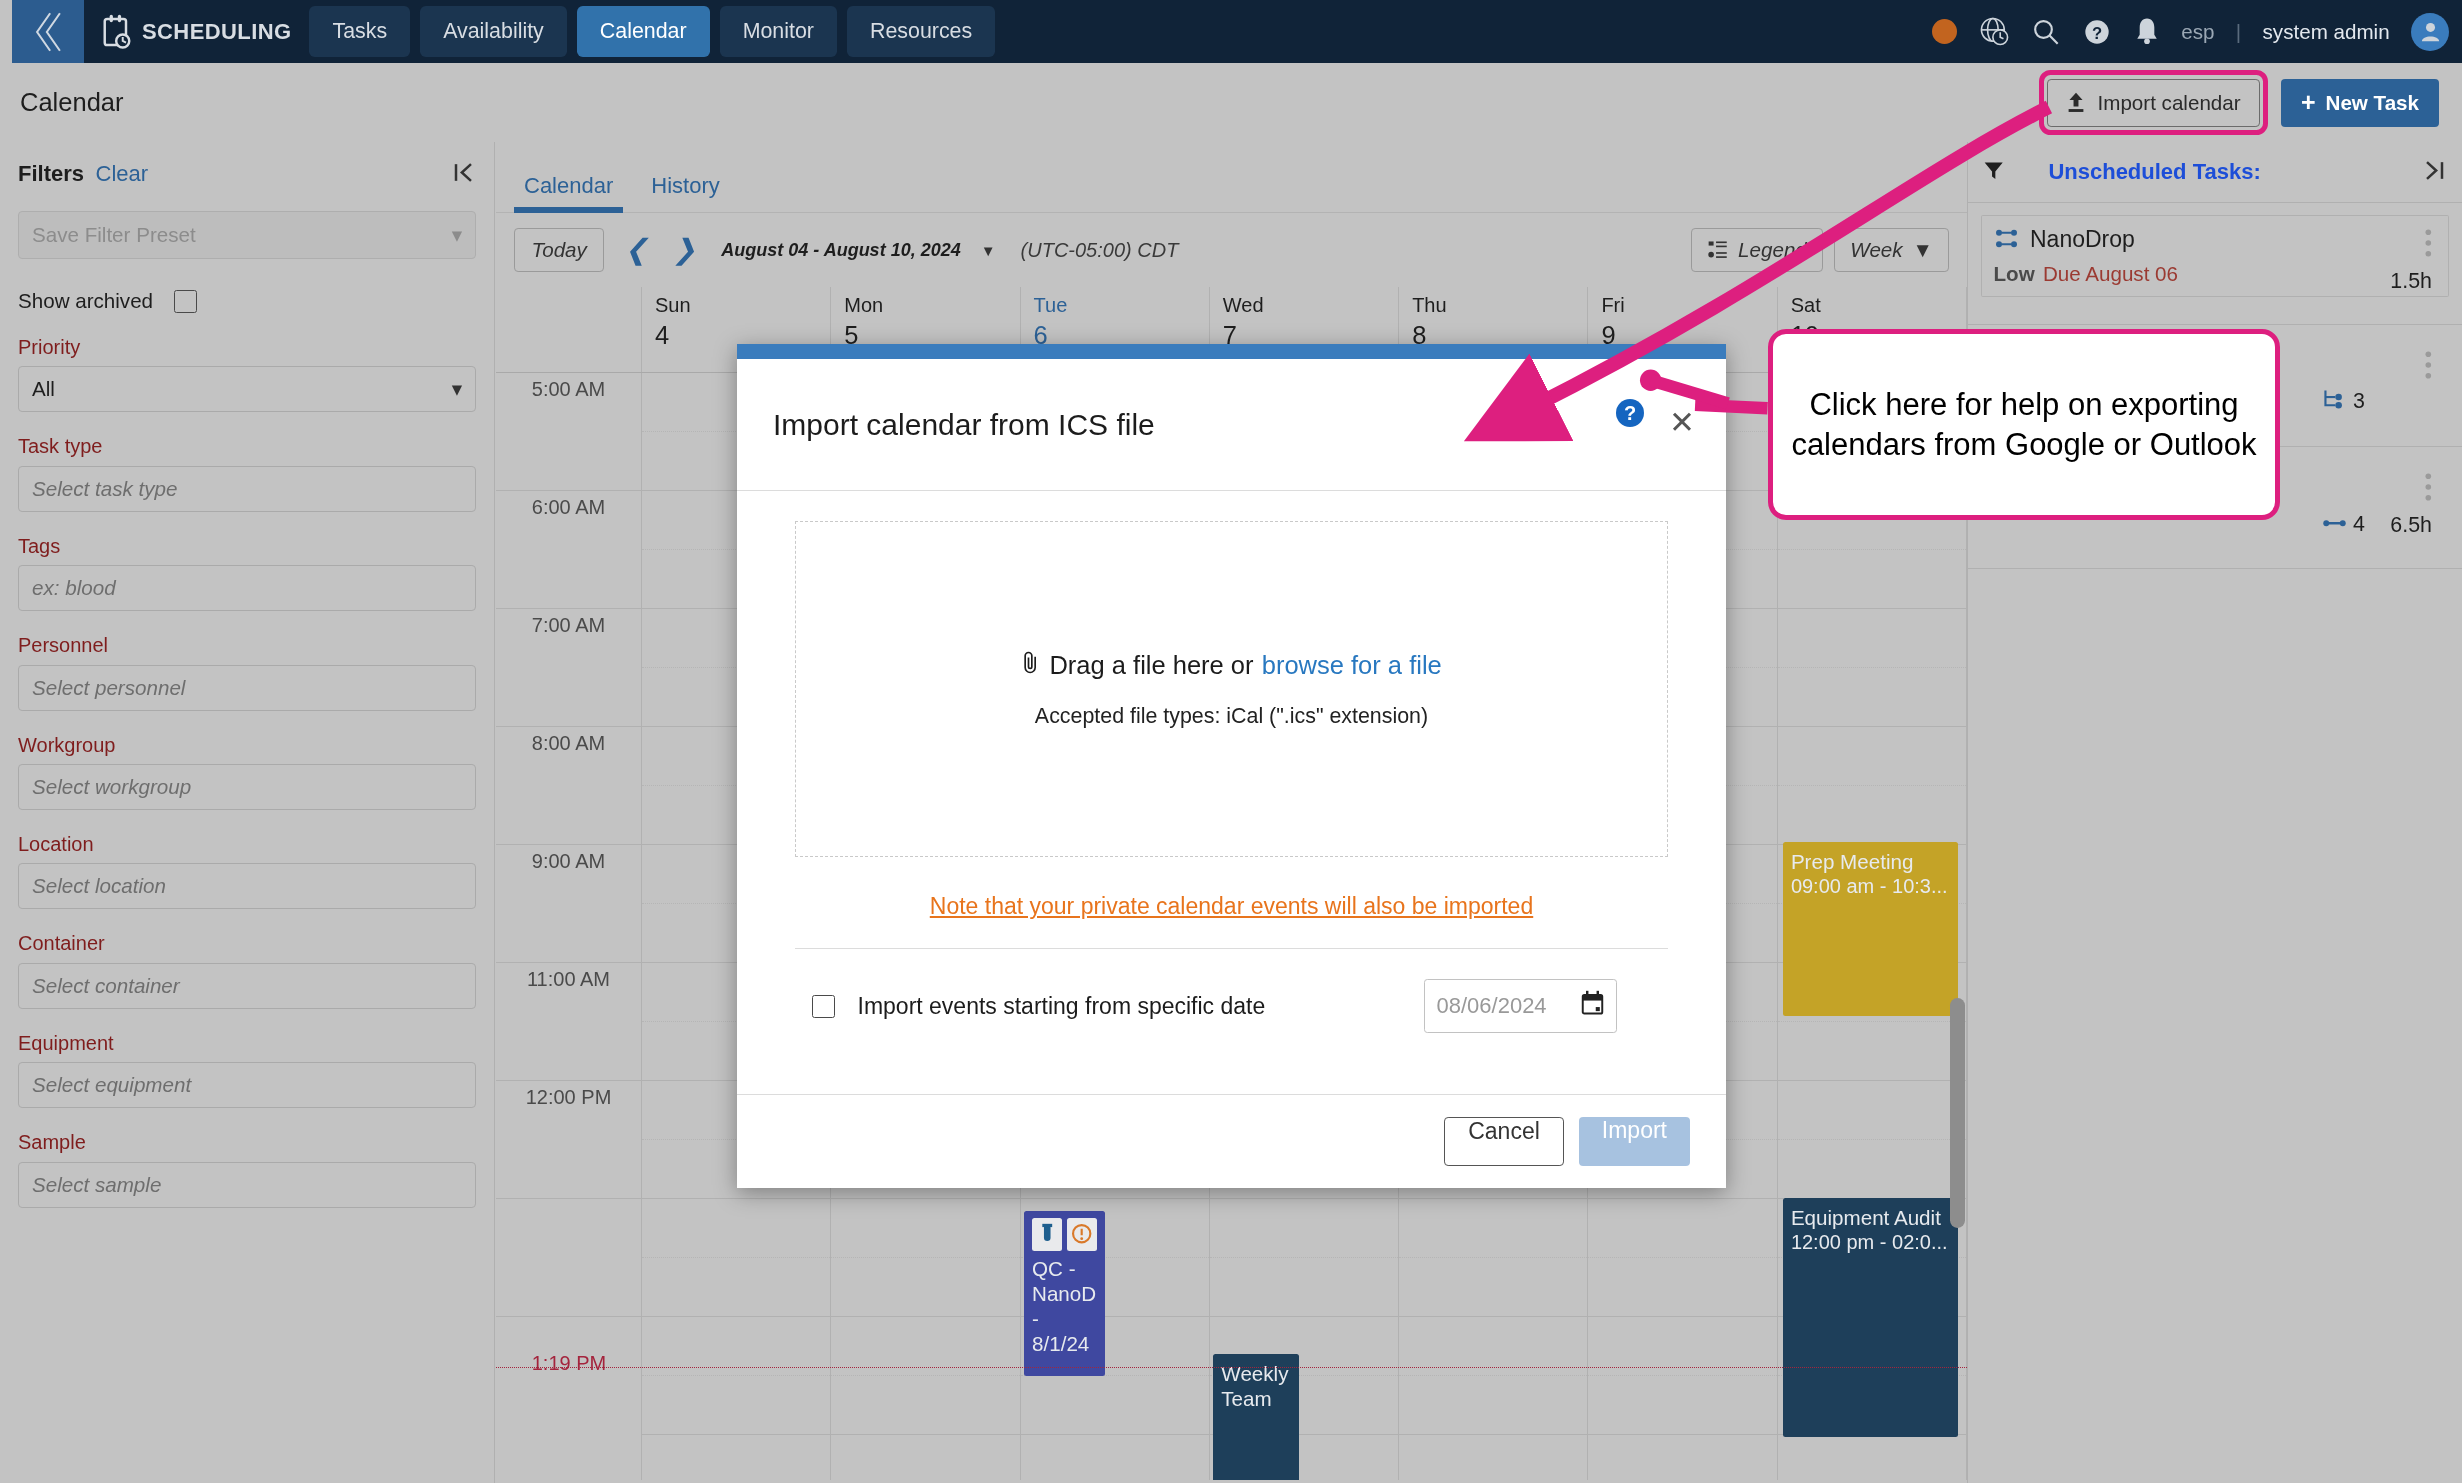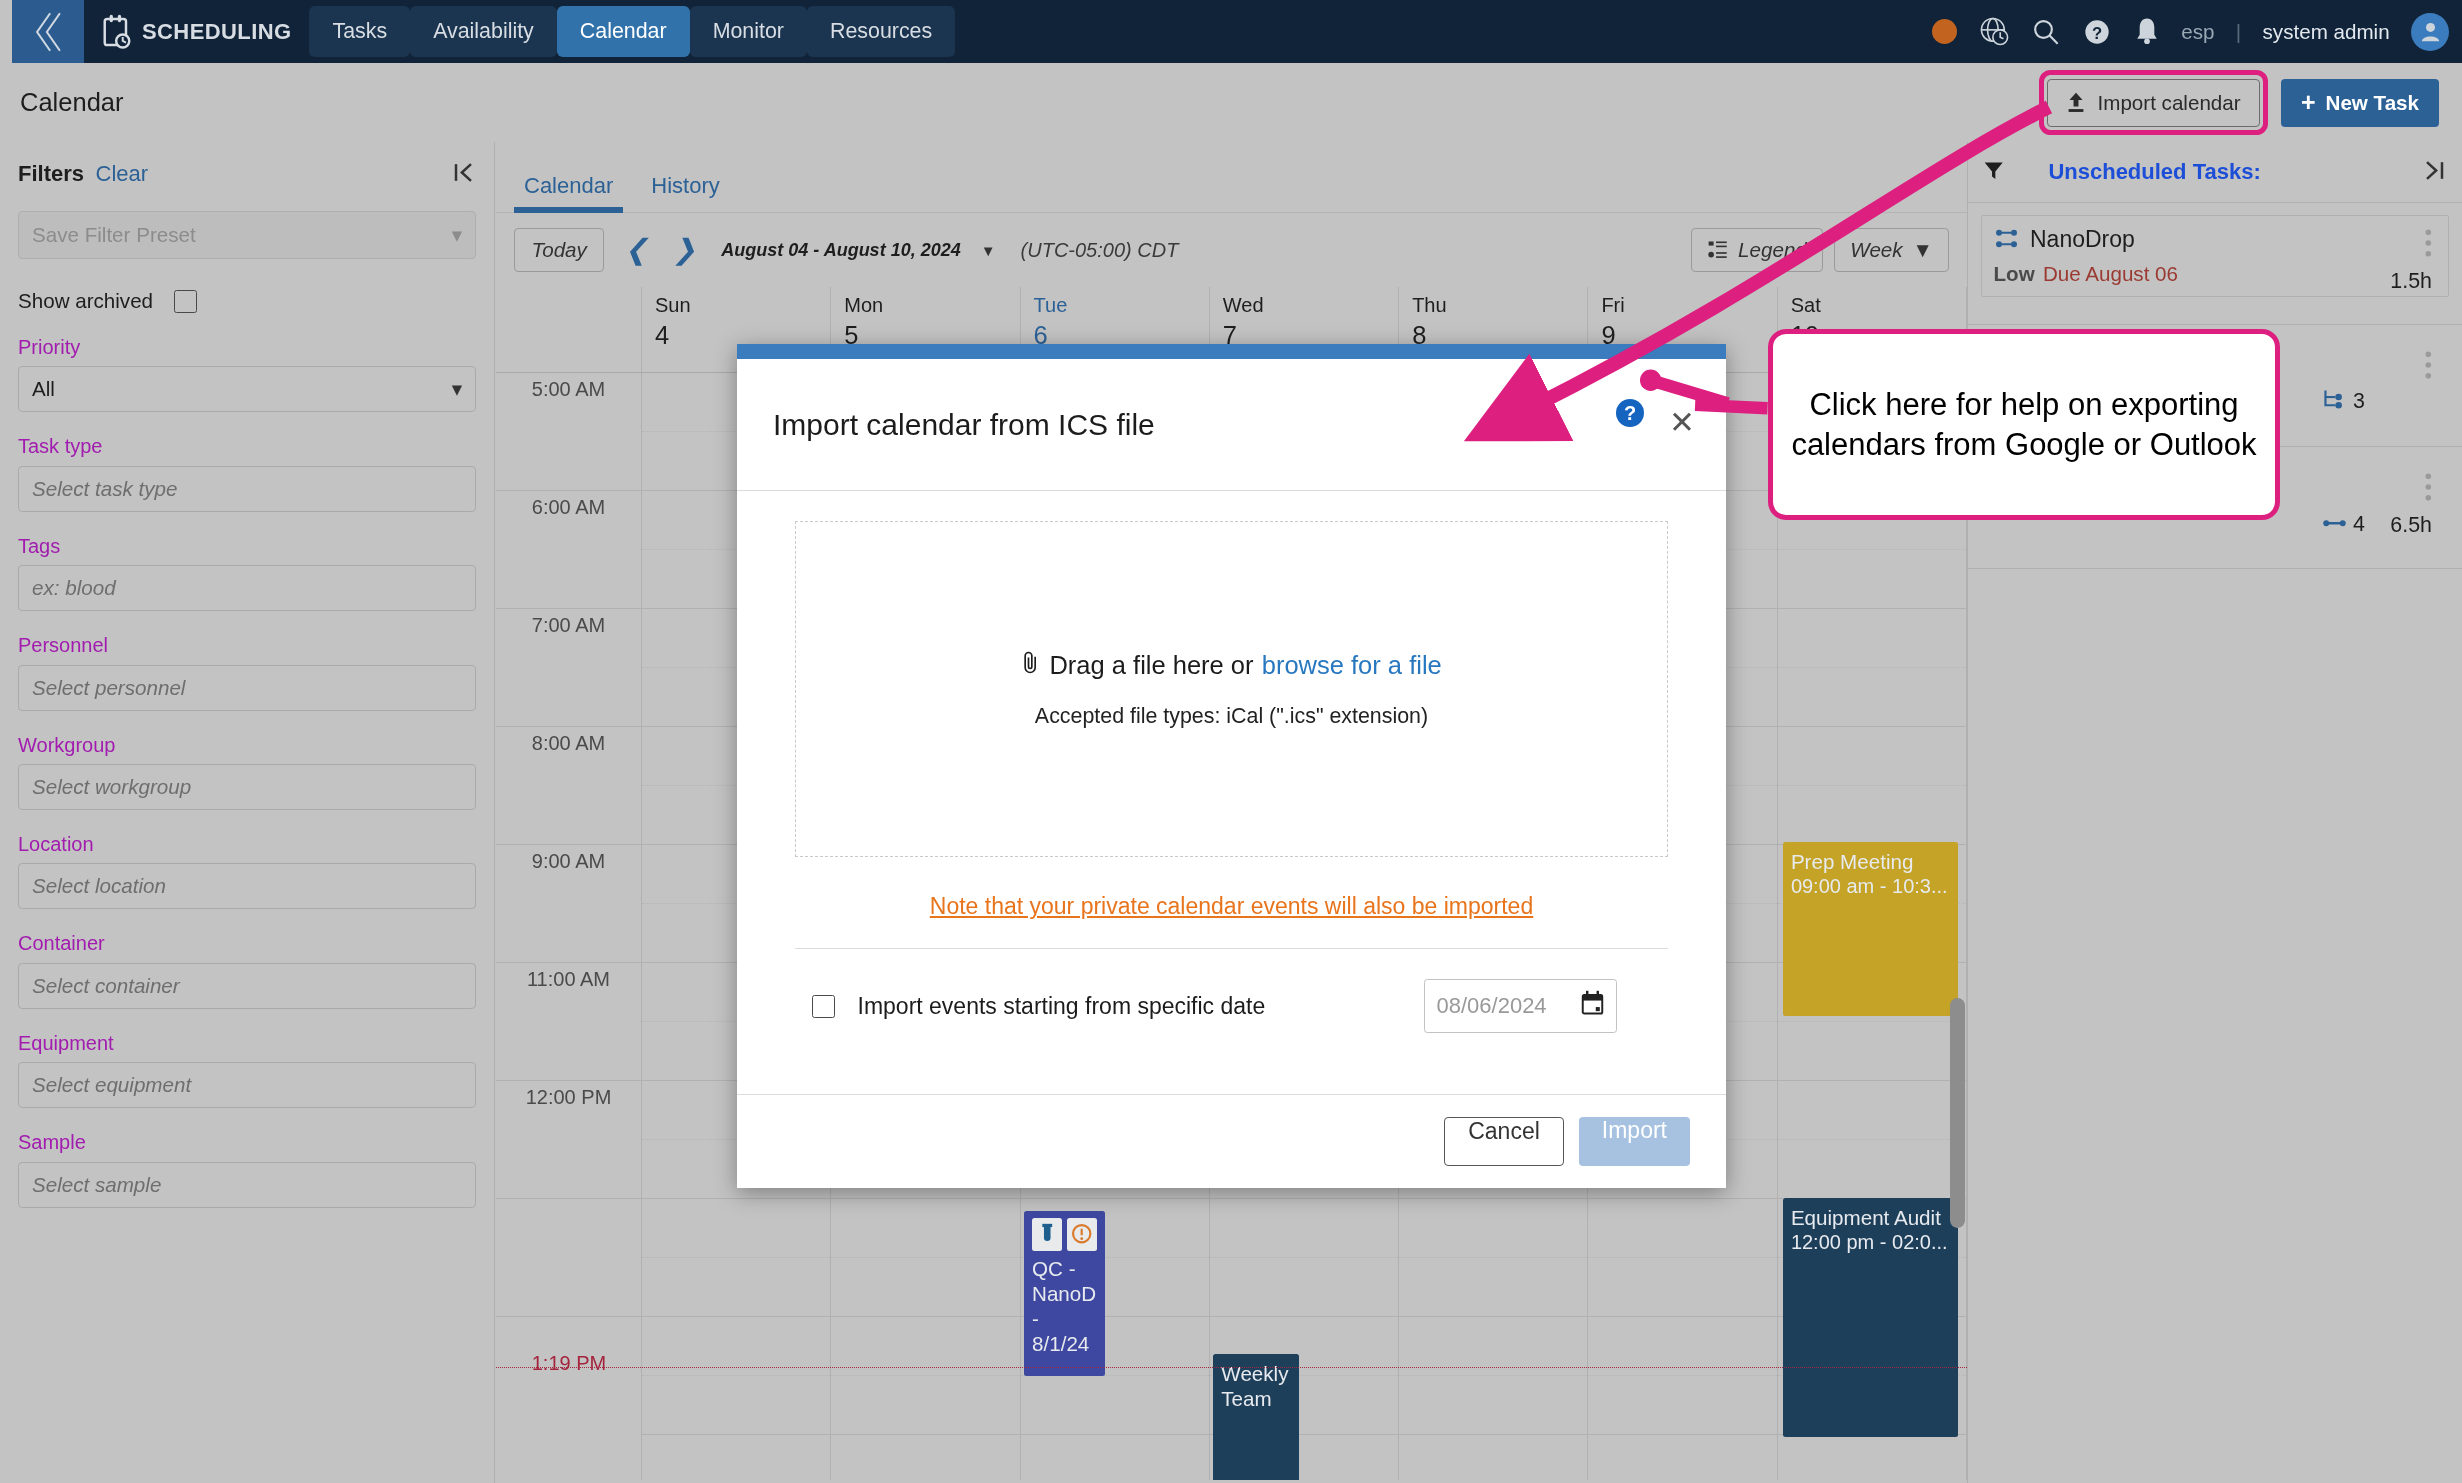--- a/index.html
+++ b/index.html
@@ -20,21 +20,21 @@
     width: 72px; height: 63px; background: #2c5c8f;
     display: flex; align-items: center; justify-content: center;
     cursor: pointer; flex: 0 0 auto;
   }
   .nav-back svg { display:block; }
   .brand {
     display: flex; align-items: center; gap: 10px;
     color: #d8dde3; margin-left: 18px; margin-right: 18px; flex: 0 0 auto;
   }
   .brand-title { font-size: 22px; font-weight: 700; letter-spacing: 0.4px; }
-  .nav-tabs { display: flex; gap: 0; align-items: center; flex: 0 0 auto; }
+  .nav-tabs { display: flex; gap: 10px; align-items: center; flex: 0 0 auto; }
   .nav-tab {
     height: 51px; padding: 0 23px; border-radius: 5.8px;
     background: #1b3category; background: #1b3550; color: #d8dde3;
     font-size: 21.4px; display: flex; align-items: center; justify-content: center;
     cursor: pointer; white-space: nowrap;
   }
   .nav-tab.active { background: #3172ab; color: #fff; }
   .nav-right {
     margin-left: auto; display: flex; align-items: center; gap: 21.4px;
     padding-right: 25px; color: #cdd4db;
@@ -91,21 +91,21 @@
     color: #8c8c8c; font-size: 20.6px;
   }
   .preset-select .chev { margin-left: auto; color: #8c8c8c; }
   .showarch { margin-top: 30px; display: flex; align-items: center; gap: 21.4px; }
   .showarch-label { font-size: 20.6px; color: #1e1e1e; }
   .cbox {
     width: 23px; height: 23px; border: 1.6px solid #4a4a4a; border-radius: 2.5px;
     background: transparent; cursor: pointer;
   }
   .field { margin-top: 23px; }
-  .field-label { font-size: 20px; color: #a21caf; margin-bottom: 7.4px; }
+  .field-label { font-size: 20px; color: #7f1d1d; margin-bottom: 7.4px; }
   .field-input {
     height: 46px; width: 100%; border: 0.8px solid #aaa; border-radius: 4.1px;
     background: #c3c3c3; display: flex; align-items: center; padding: 0 13px;
     font-size: 20.6px; color: #6e6e6e; font-style: italic; cursor: text;
   }
   .field-input.solid { color: #1e1e1e; font-style: normal; }
   .field-input .chev { margin-left: auto; font-style: normal; color: #333; }
 
   
   .main {

